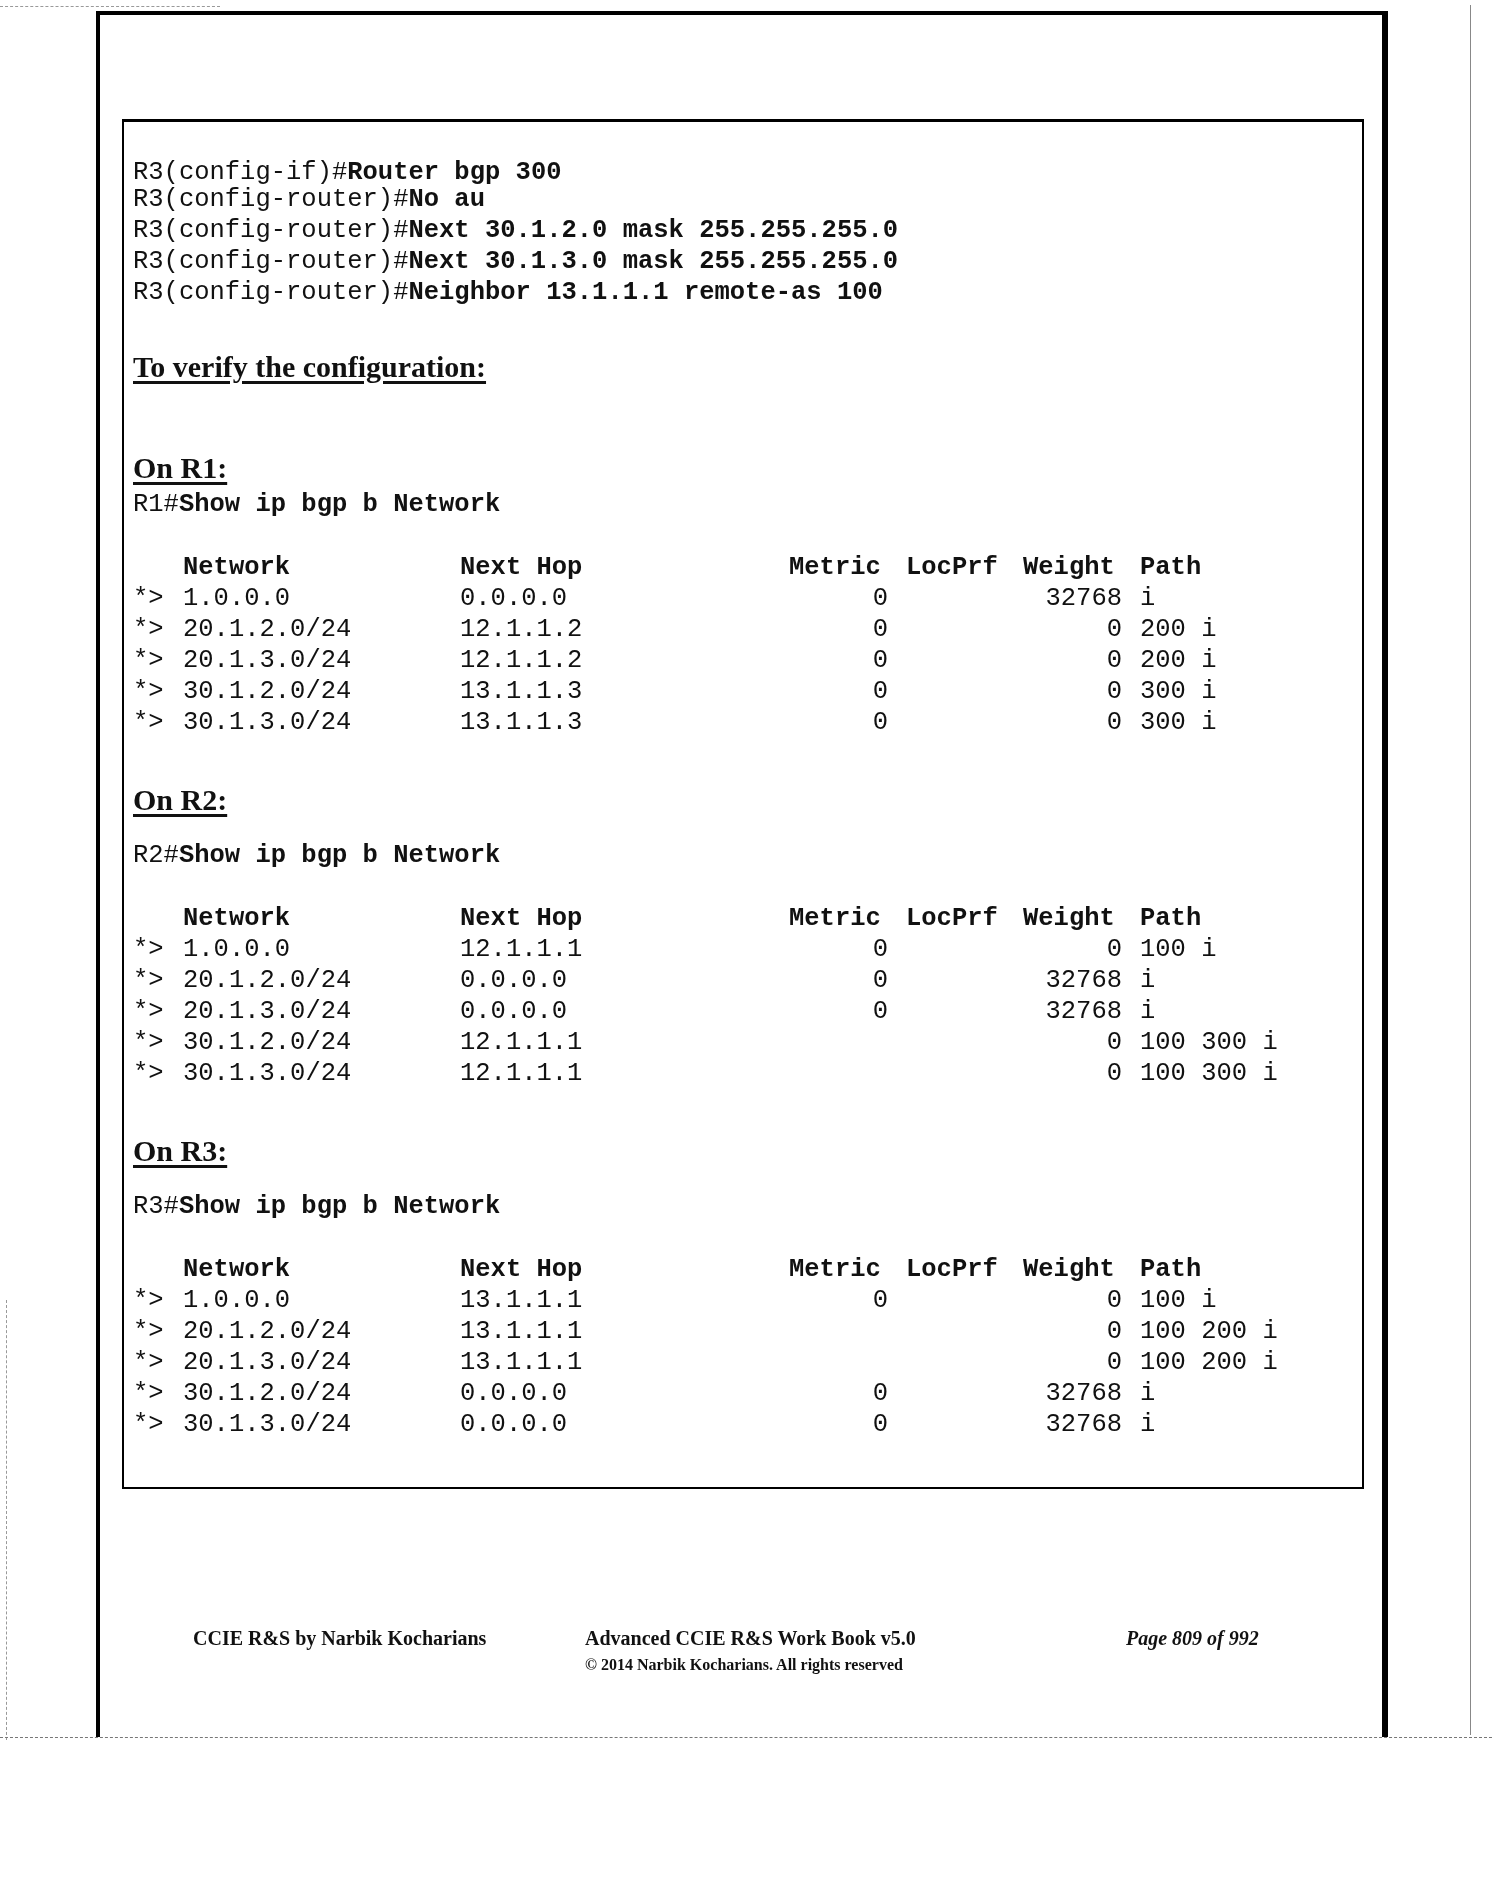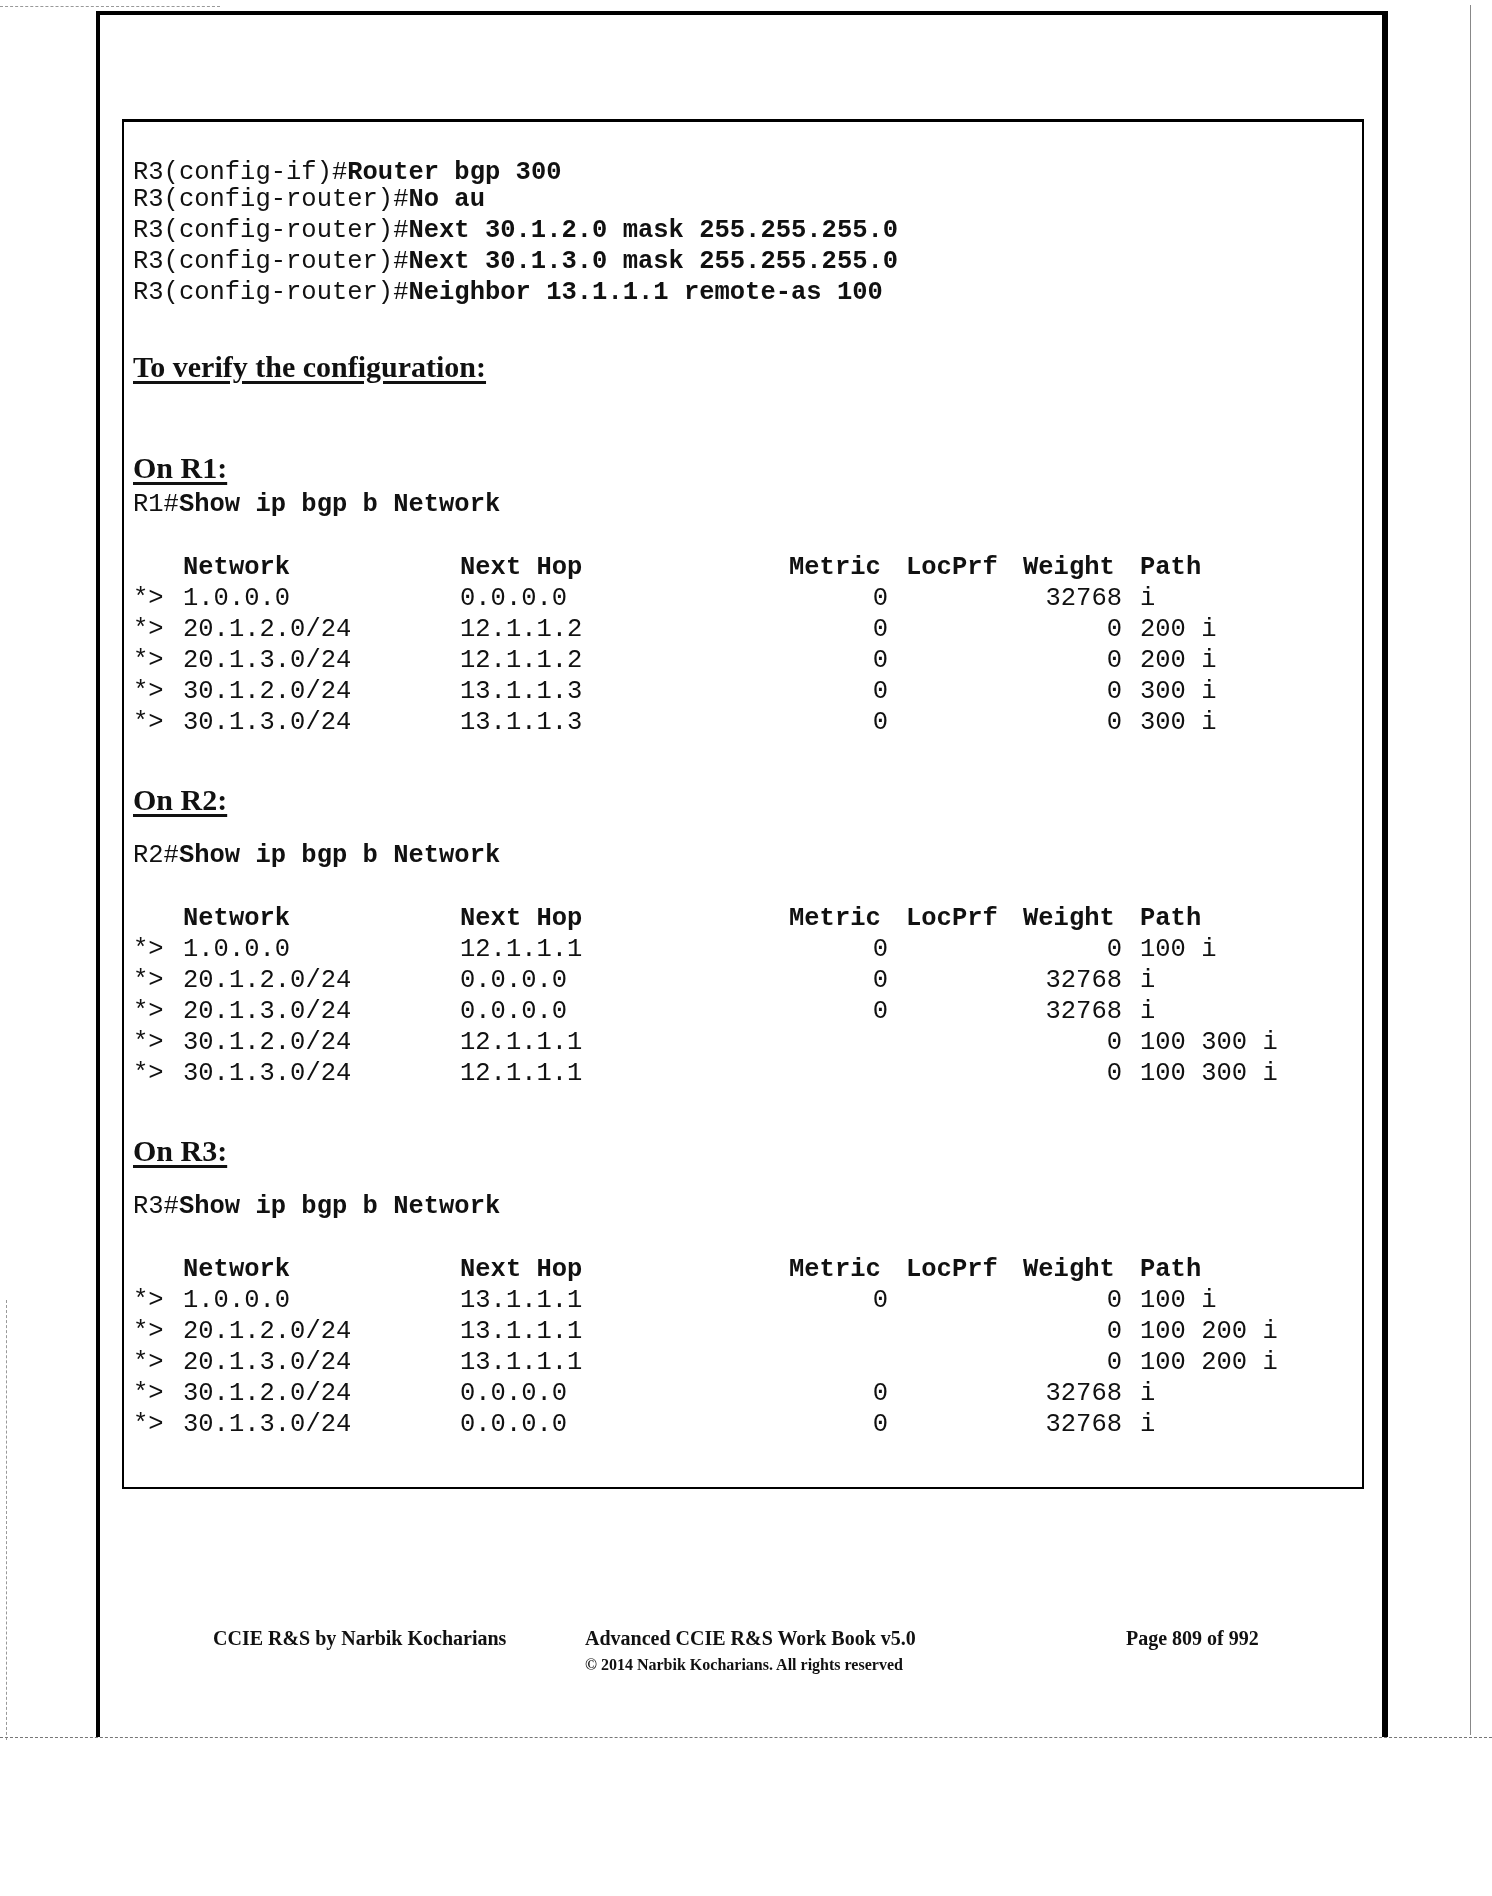--- a/index.html
+++ b/index.html
@@ -14,21 +14,21 @@
     border:2px solid #000; border-top-width:3px; box-sizing:border-box; }
   .mono { font-family:"Liberation Mono","DejaVu Sans Mono",monospace; font-size:25.5px; white-space:pre; line-height:31px; }
   .b { font-weight:bold; }
   .line { position:absolute; left:133px; }
   .heading { position:absolute; left:133px; font-family:"Liberation Serif","DejaVu Serif",serif;
     font-weight:bold; font-size:30px; text-decoration:underline; text-underline-offset:4px; }
   .col { position:absolute; }
   .right { text-align:right; }
   .footer { position:absolute; font-family:"Liberation Serif","DejaVu Serif",serif; font-weight:bold; font-size:20px; }
   .footer-small { font-size:16px; }
-  .italic { }
+  .italic { font-style:italic; }
 </style>
 </head>
 <body>
 
 <div class="scan-top"></div>
 <div class="scan-left"></div>
 <div class="scan-right"></div>
 <div class="scan-bottom"></div>
 
 <div class="page-frame"></div>
@@ -211,16 +211,16 @@
         <div class="col mono" style="left: 183px; top: 1409px;">30.1.3.0/24</div>
         <div class="col mono" style="left: 460px; top: 1409px;">0.0.0.0</div>
         <div class="col mono right" style="right: 604px; top: 1409px;">0</div>
         <div class="col mono right" style="right: 487px; top: 1409px;"></div>
         <div class="col mono right" style="right: 370px; top: 1409px;">32768</div>
         <div class="col mono" style="left: 1140px; top: 1409px;">i</div>
       </div>
     </div>
   </div>
 
-<div class="footer" style="left:213px; top:1627px;">CCIE R&amp;S by Narbik Kocharians</div>
+<div class="footer" style="left:193px; top:1627px;">CCIE R&amp;S by Narbik Kocharians</div>
 <div class="footer" style="left:585px; top:1627px;">Advanced CCIE R&amp;S Work Book v5.0</div>
 <div class="footer footer-small" style="left:585px; top:1656px;">© 2014 Narbik Kocharians. All rights reserved</div>
 <div class="footer italic" style="left:1126px; top:1627px;">Page 809 of 992</div>
 
 </body></html>

